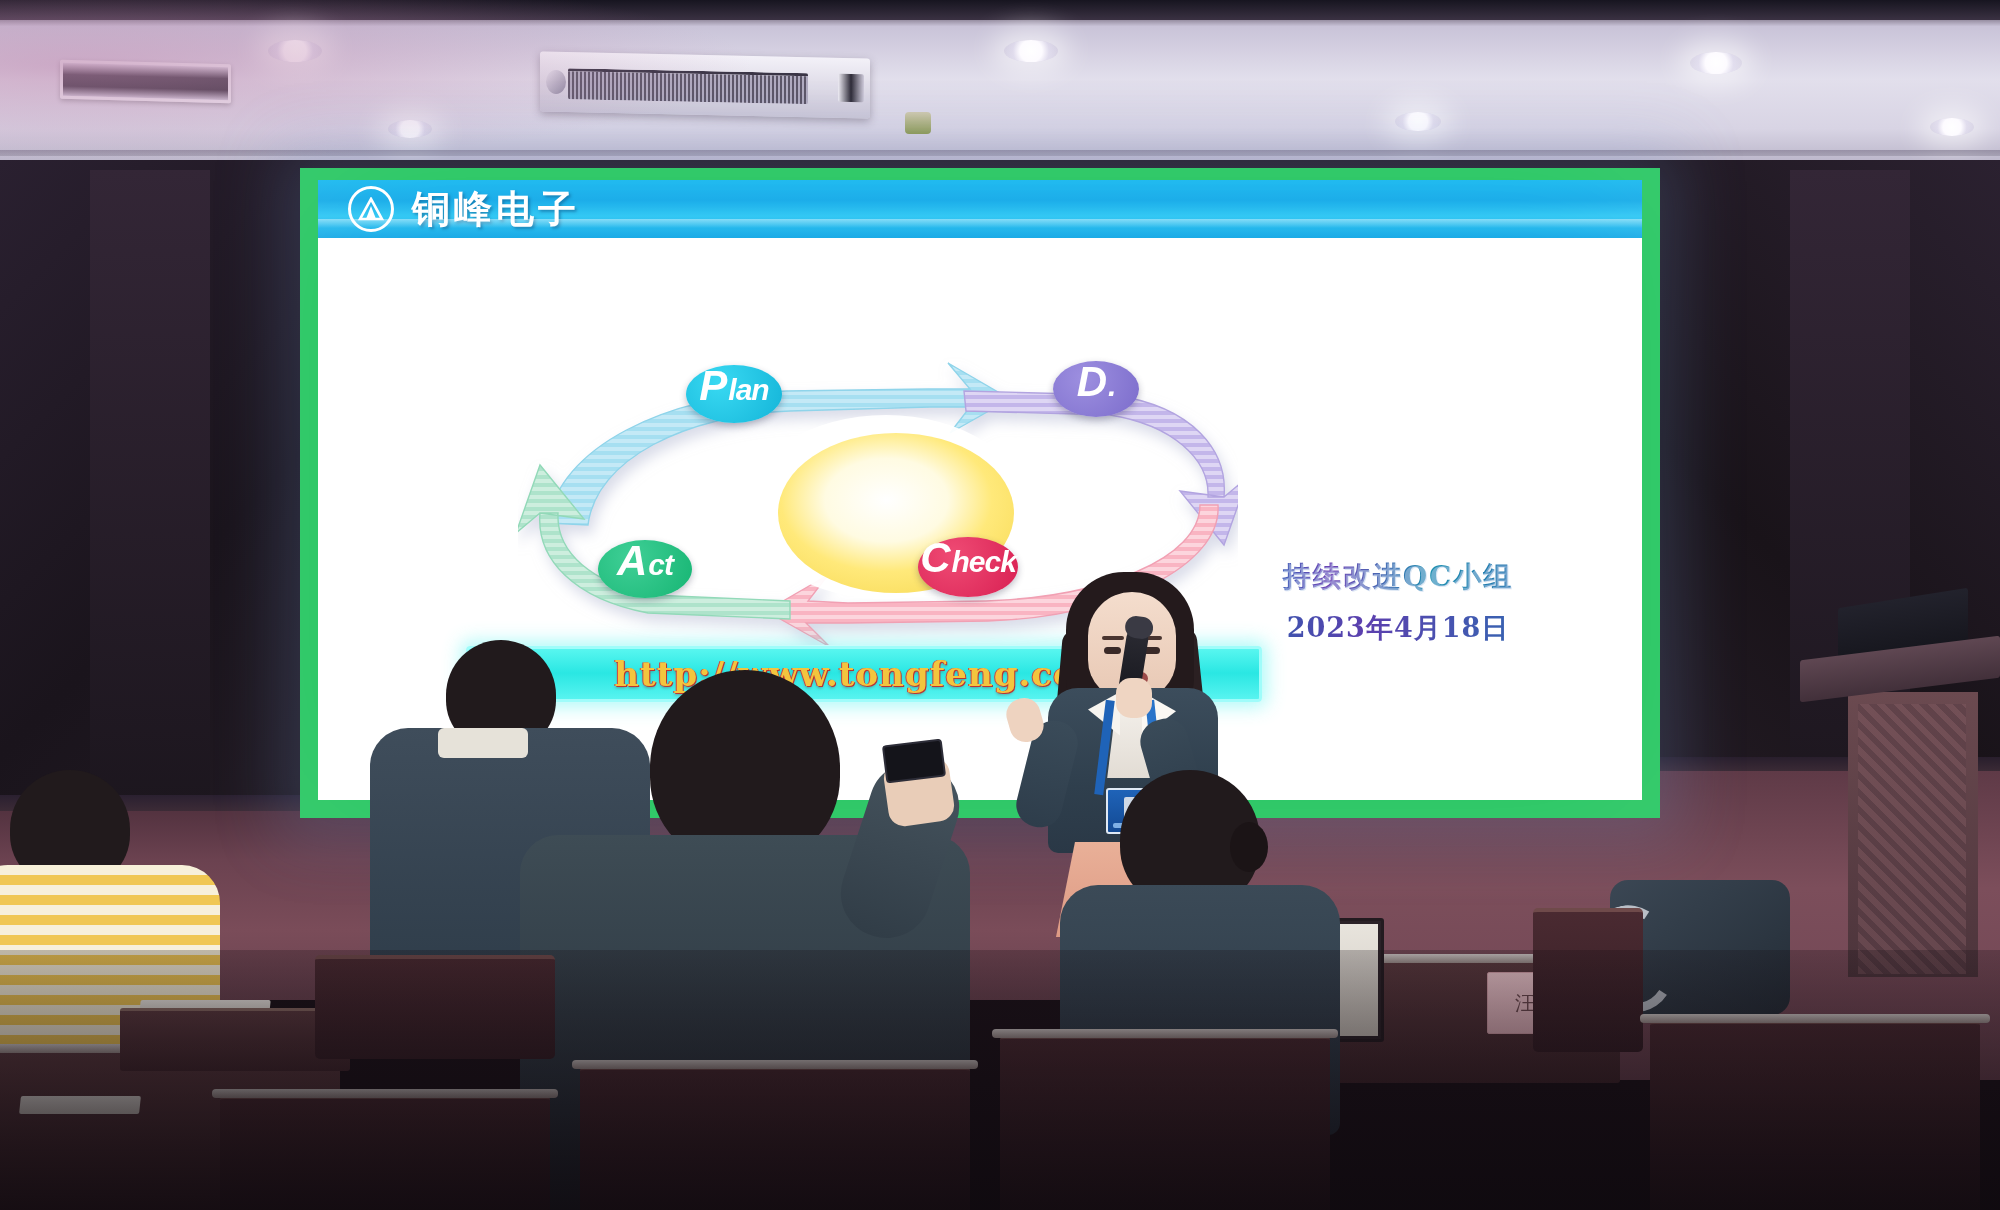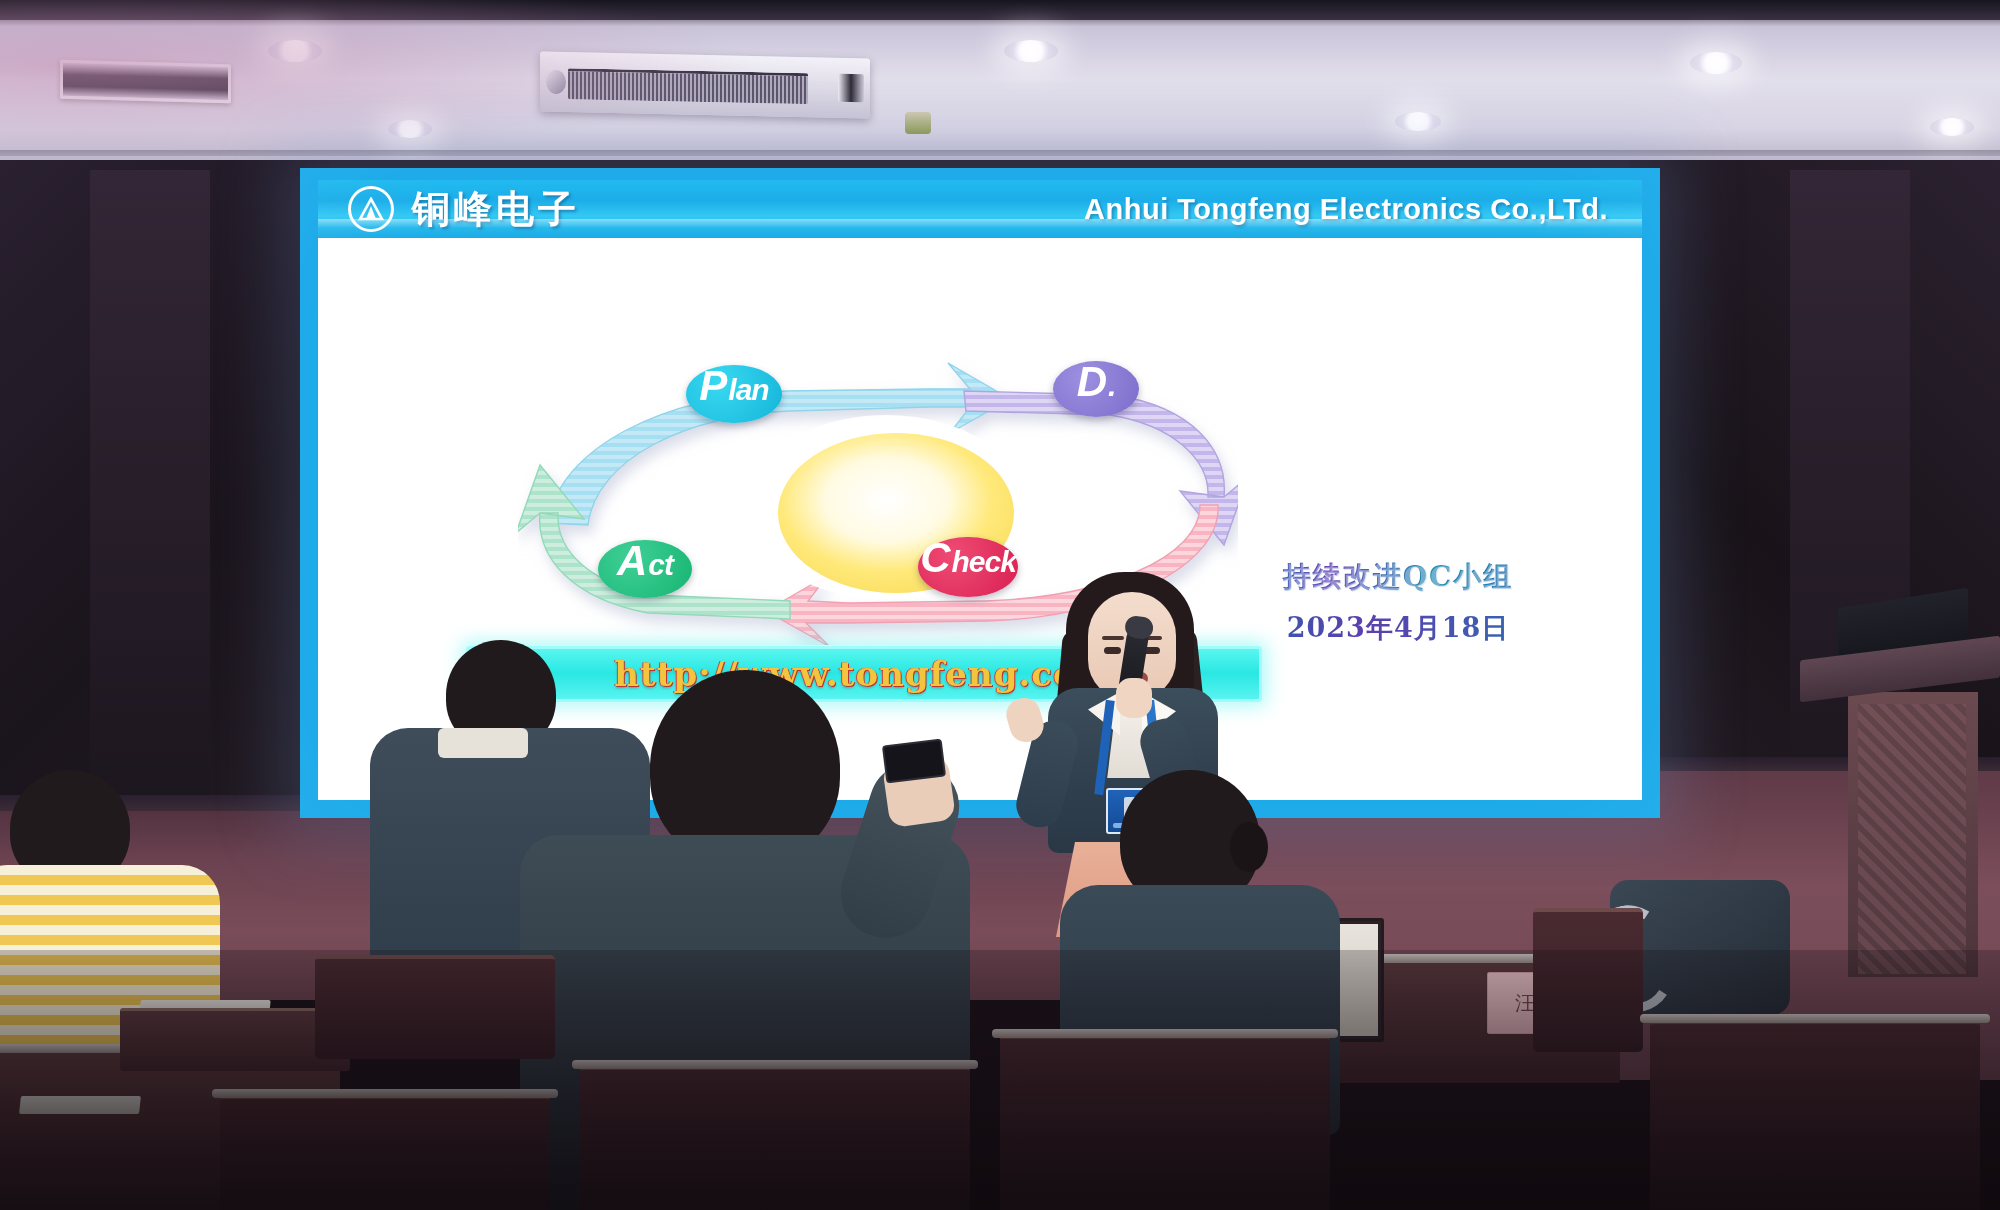--- a/index.html
+++ b/index.html
@@ -89,21 +89,21 @@
     background:linear-gradient(180deg,#281e2c,#3a2a35);
   }
   .side-wall-strip{
     position:absolute;top:170px;width:120px;height:640px;
     background:linear-gradient(180deg,#332636,#1c161e);
   }
 
   
   .screen-frame{
     position:absolute;left:300px;top:168px;width:1360px;height:650px;
-    background:#0ea5e9;
+    background:#22c55e;
     box-shadow:0 0 60px 22px rgba(120,150,210,.22);
   }
   .screen{
     position:absolute;left:18px;top:12px;width:1324px;height:620px;
     background:#ffffff;overflow:hidden;
   }
   .screen-glow{
     position:absolute;left:300px;top:168px;width:1360px;height:650px;
     pointer-events:none;
     box-shadow:inset 0 0 120px 40px rgba(255,255,255,.10);
@@ -364,21 +364,20 @@
     <div class="screen">
 
       <div class="slide-band">
         <div class="brand-logo">
           <svg width="26" height="24" viewBox="0 0 26 24" aria-hidden="true">
             <path d="M13 2 L24 22 L2 22 Z" fill="none" stroke="#ffffff" stroke-width="2.6"></path>
             <path d="M13 9 L18 22 L8 22 Z" fill="#ffffff"></path>
           </svg>
         </div>
         <div class="brand-cn">铜峰电子</div>
-        <div class="brand-en">Anhui Tongfeng Electronics Co.,LTd.</div>
       </div>
 
 
       <div class="pdca">
         <svg width="720" height="290" viewBox="0 0 720 290" aria-hidden="true">
           <defs>
             <pattern id="stripePlan" width="8" height="8" patternUnits="userSpaceOnUse">
               <rect width="8" height="8" fill="#c4e9f6"></rect>
                 <rect width="8" height="4" fill="#a6dff1"></rect>
             </pattern>

